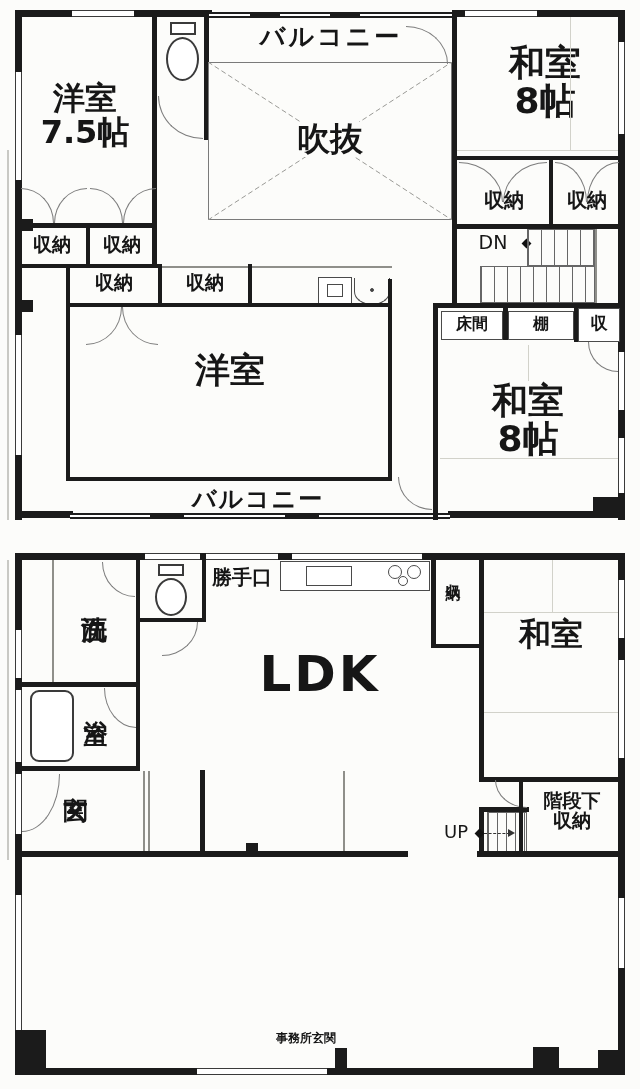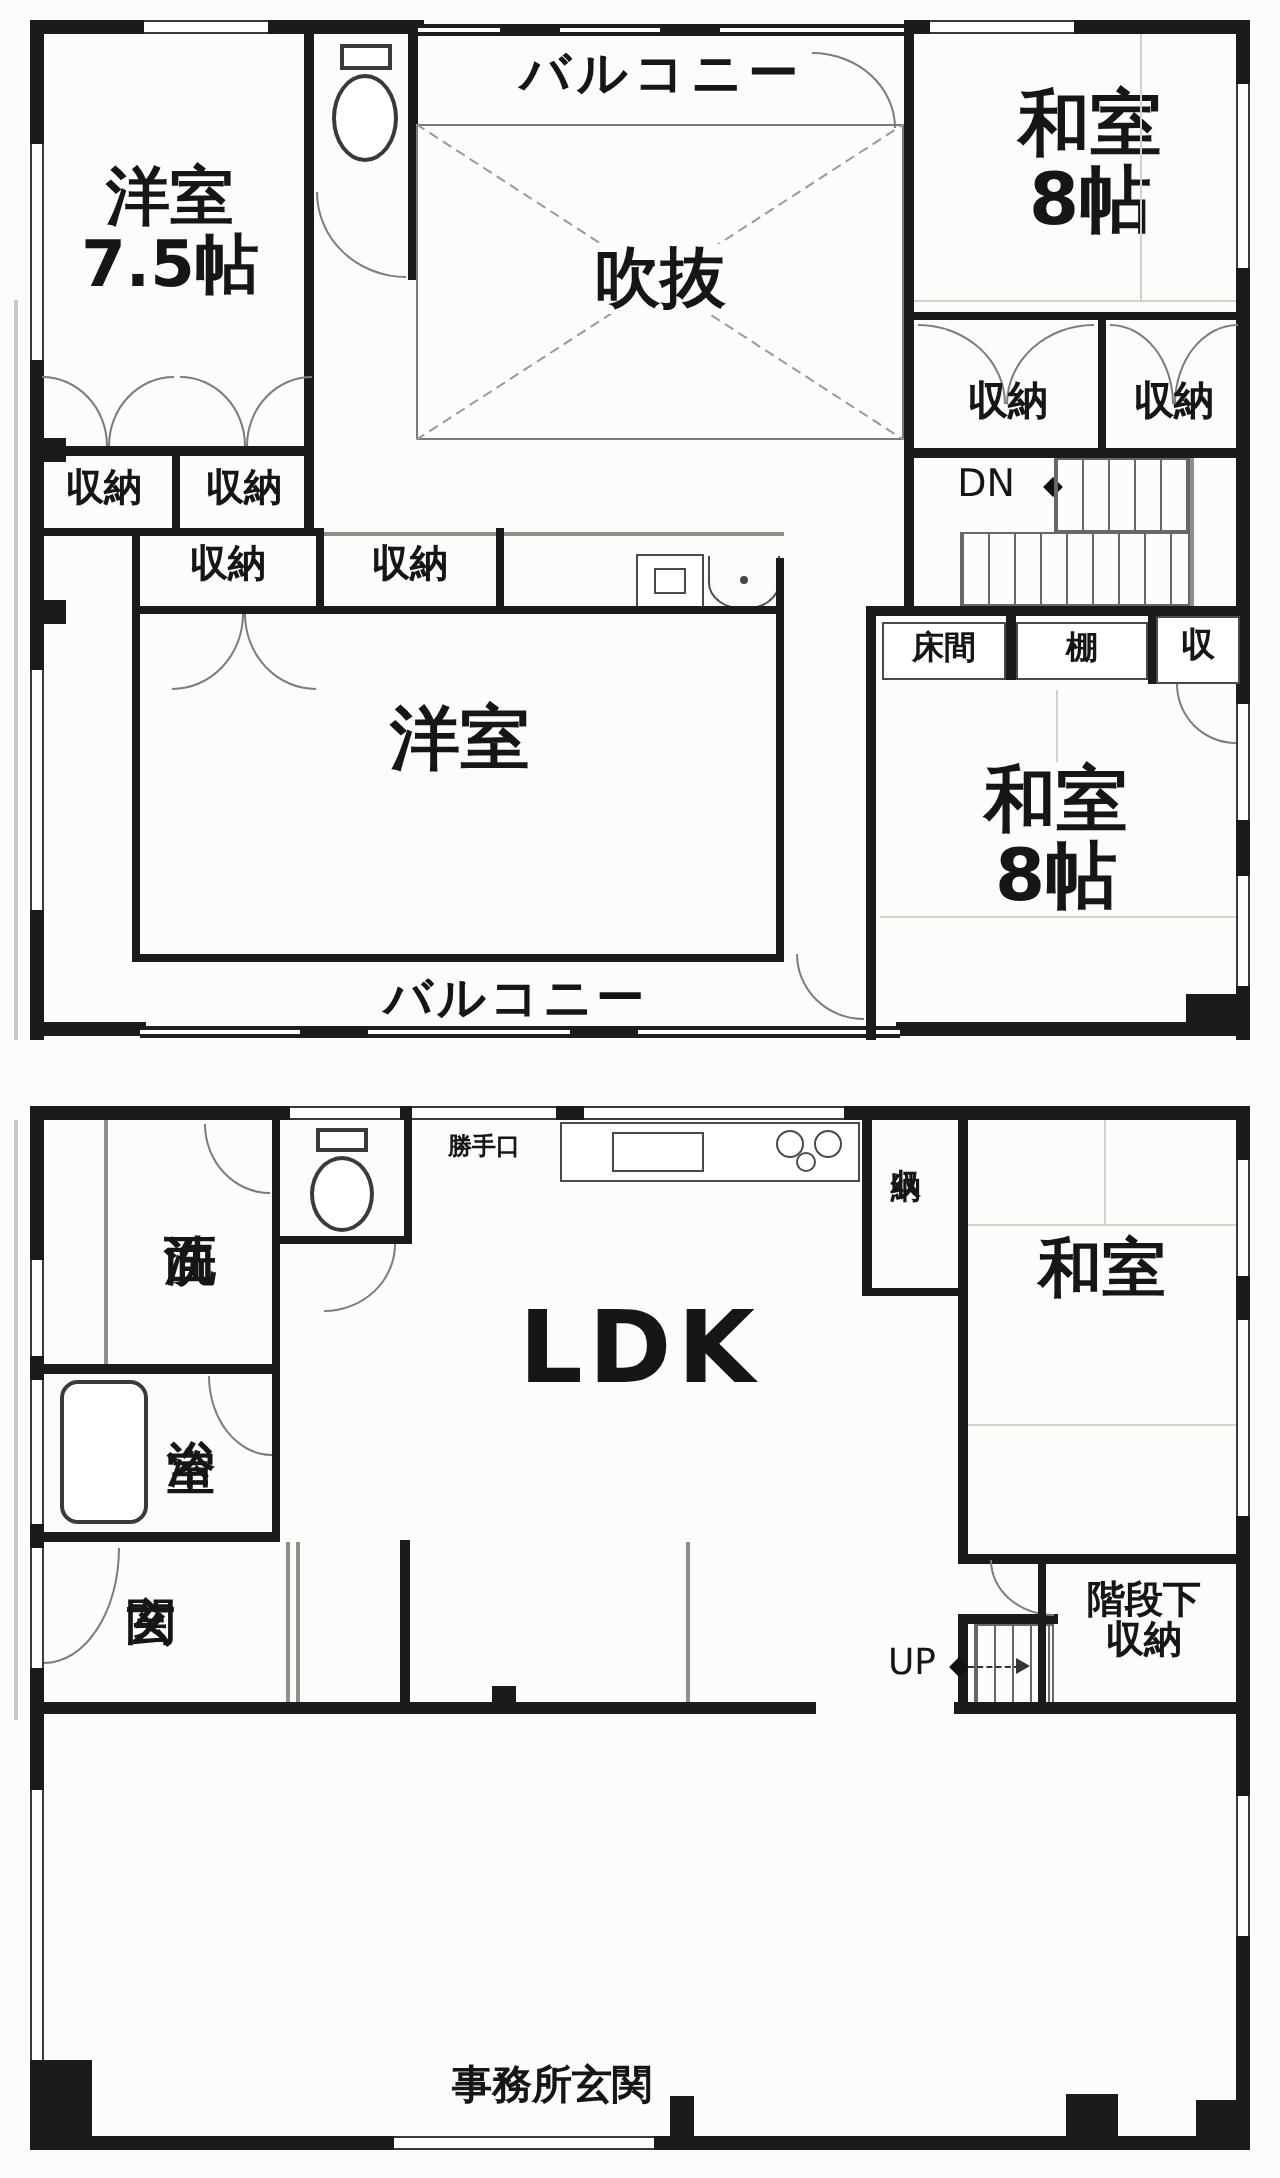--- a/index.html
+++ b/index.html
@@ -199,21 +199,21 @@
     <div class="w" style="left:20px;top:682px;width:120px;height:5px;"></div>
     <div class="qc htr" style="left:102px;top:562px;width:33px;height:35px;"></div>
     <div class="lbl vert" style="left:80px;top:596px;font-size:26px;">洗面</div>
 
     <div class="w" style="left:202px;top:556px;width:4px;height:66px;"></div>
     <div class="w" style="left:136px;top:618px;width:70px;height:4px;"></div>
     <div class="toilet-tank" style="left:158px;top:564px;width:26px;height:12px;"></div>
     <div class="toilet-bowl" style="left:155px;top:578px;width:32px;height:38px;"></div>
     <div class="qc htl" style="left:162px;top:622px;width:36px;height:34px;"></div>
 
-    <div class="lbl" style="left:207px;top:567px;width:70px;font-size:12px;">勝手口</div>
+    <div class="lbl" style="left:207px;top:567px;width:70px;font-size:20px;">勝手口</div>
     <div class="box" style="left:280px;top:561px;width:150px;height:30px;"></div>
     <div class="box" style="left:306px;top:566px;width:46px;height:20px;"></div>
     <div class="circ" style="left:388px;top:565px;width:14px;height:14px;"></div>
     <div class="circ" style="left:407px;top:565px;width:14px;height:14px;"></div>
     <div class="circ" style="left:398px;top:576px;width:10px;height:10px;"></div>
 
     <div class="w" style="left:136px;top:682px;width:4px;height:88px;"></div>
     <div class="w" style="left:20px;top:766px;width:120px;height:5px;"></div>
     <div class="tub" style="left:30px;top:690px;width:44px;height:72px;"></div>
     <div class="qc htr" style="left:104px;top:688px;width:32px;height:40px;"></div>
@@ -257,20 +257,20 @@
       <div>階段下</div>
       <div>収納</div>
     </div>
 
     <div class="w" style="left:15px;top:851px;width:393px;height:6px;"></div>
     <div class="w" style="left:477px;top:851px;width:148px;height:6px;"></div>
     <div class="w" style="left:246px;top:843px;width:12px;height:14px;"></div>
 
     <div class="lbl" style="left:218px;top:902px;width:204px;">
     </div>
-    <div class="lbl" style="left:216px;top:1032px;width:120px;font-size:20px;">事務所玄関</div>
+    <div class="lbl" style="left:216px;top:1032px;width:120px;font-size:12px;text-align:right;">事務所玄関</div>
     <div class="w" style="left:20px;top:1030px;width:26px;height:38px;"></div>
     <div class="w" style="left:335px;top:1048px;width:12px;height:20px;"></div>
     <div class="w" style="left:533px;top:1047px;width:26px;height:21px;"></div>
     <div class="w" style="left:598px;top:1050px;width:27px;height:25px;"></div>
   </section>
 
 </div>
 
 </body></html>

